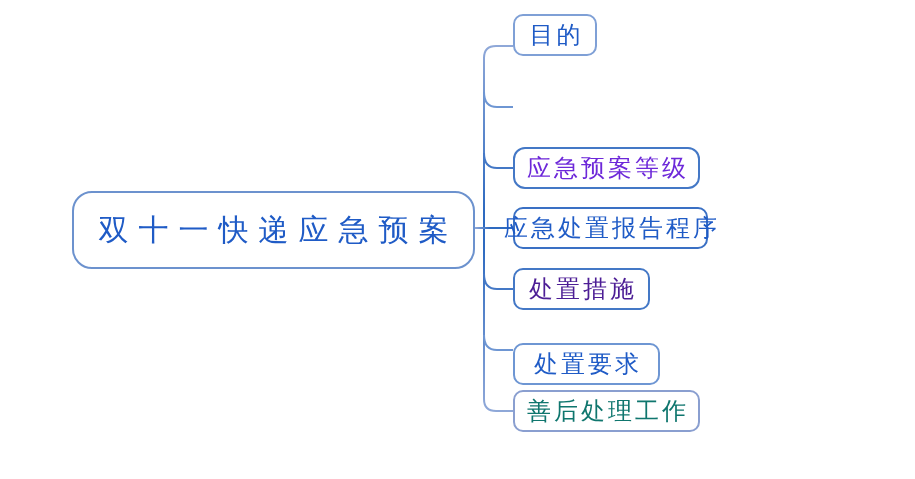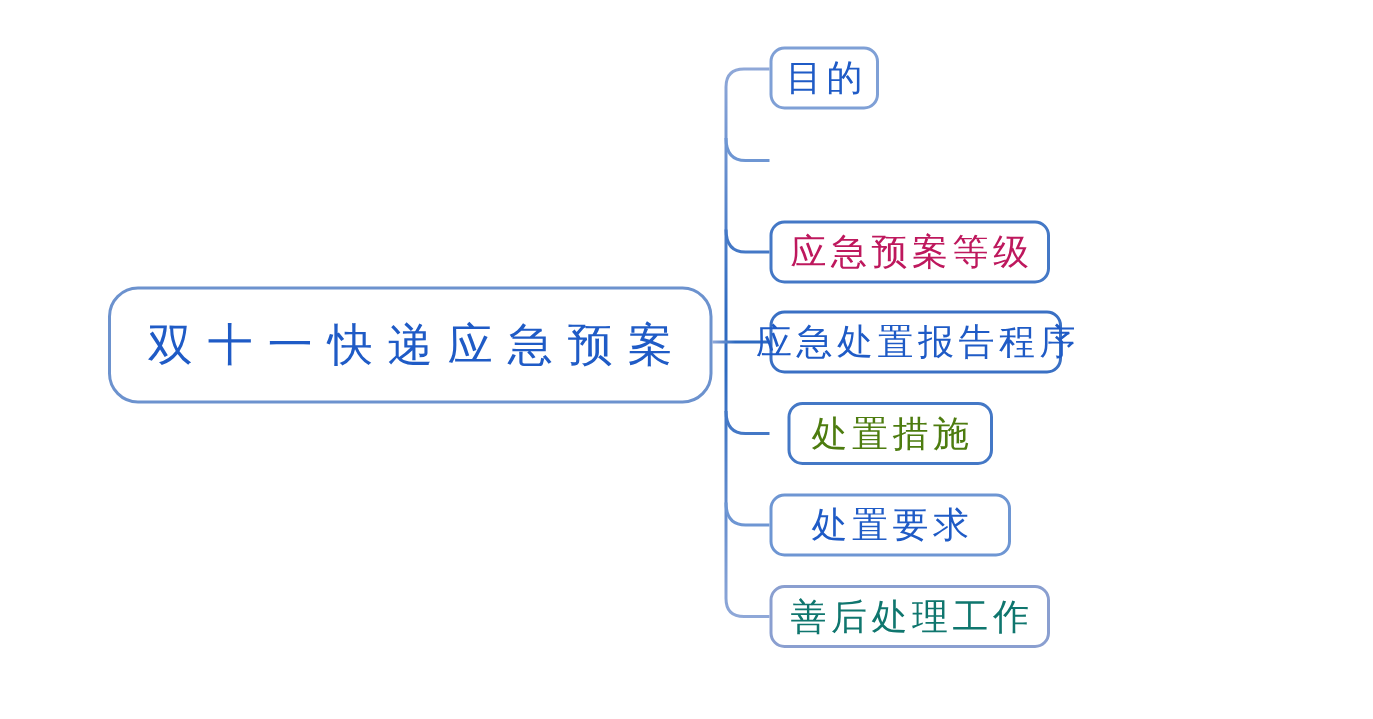--- a/index.html
+++ b/index.html
@@ -44,26 +44,26 @@
     text-indent: 10px; 
   }
   .branch-node {
     left: 513px;
     height: 42px;
     border-radius: 10px;
     font-size: 24px;
     letter-spacing: 3px;
     text-indent: 3px;
   }
-  .b1 { top: 31px;  width: 73px; justify-content: center;  }
+  .b1 { top: 14px;  width: 84px; justify-content: center;  }
   .b2 { top: 86px;  width: 135px; }
   .b3 { top: 147px; width: 187px; }
   .b4 { top: 207px; width: 195px; }
   .b5 { top: 268px; width: 137px; }
-  .b6 { top: 329px; width: 161px; }
+  .b6 { top: 343px; width: 147px; }
   .b7 { top: 390px; width: 187px; }
   .node-label {
     display: inline-block;
   }
 </style>
 </head>
 <body>
 
 <div class="canvas">
 
@@ -93,29 +93,29 @@
 
   <div class="node root-node" style="border-color: rgb(108, 146, 206); color: rgb(31, 91, 198);">
     <span class="node-label">双十一快递应急预案</span>
   </div>
 
   <div class="node branch-node b1" style="border-color: rgb(127, 160, 214); color: rgb(31, 91, 198);">
     <span class="node-label">目的</span>
   </div>
 
 
-  <div class="node branch-node b3" style="border-color: rgb(68, 120, 198); color: #be185d;">
+  <div class="node branch-node b3" style="border-color: rgb(68, 120, 198); color: #6d28d9; border-radius: 12px;">
     <span class="node-label">应急预案等级</span>
   </div>
 
   <div class="node branch-node b4" style="border-color: rgb(58, 112, 196); color: rgb(31, 91, 198);">
     <span class="node-label">应急处置报告程序</span>
   </div>
 
-  <div class="node branch-node b5" style="border-color: rgb(68, 120, 198); color: #4d7c0f; margin-left: 12px;">
+  <div class="node branch-node b5" style="border-color: rgb(68, 120, 198); color: #4c1d95;">
     <span class="node-label">处置措施</span>
   </div>
 
   <div class="node branch-node b6" style="border-color: rgb(110, 150, 211); color: rgb(31, 91, 198);">
     <span class="node-label">处置要求</span>
   </div>
 
   <div class="node branch-node b7" style="border-color: rgb(138, 159, 208); color: #0f766e;">
     <span class="node-label">善后处理工作</span>
   </div>

